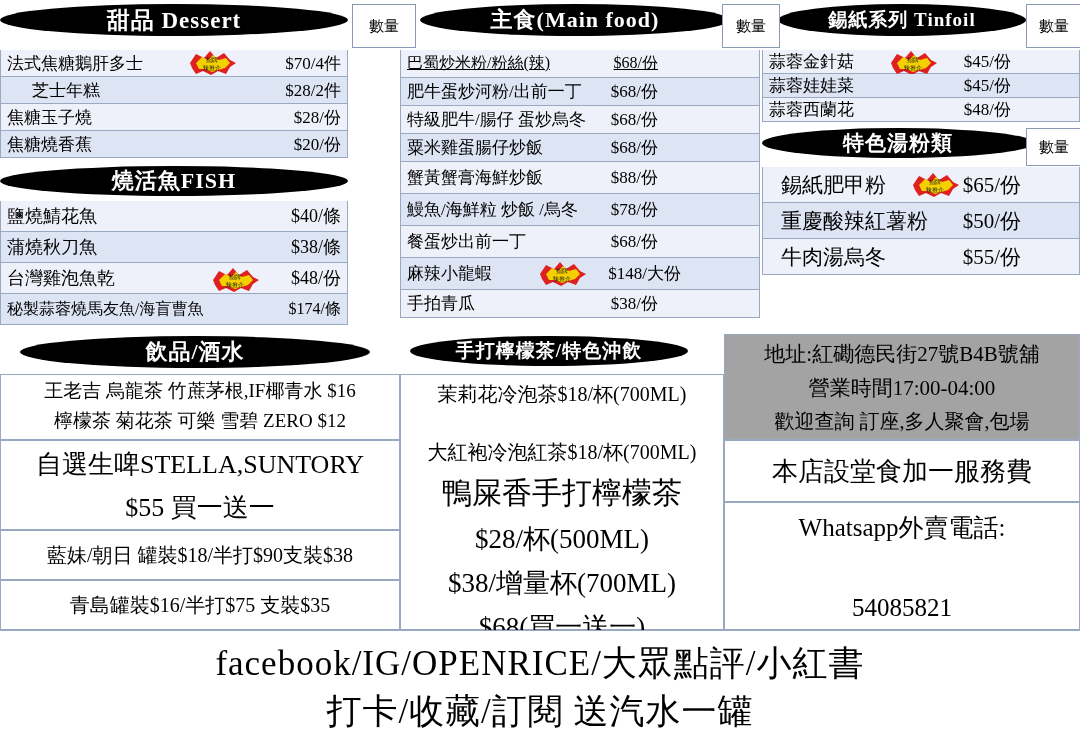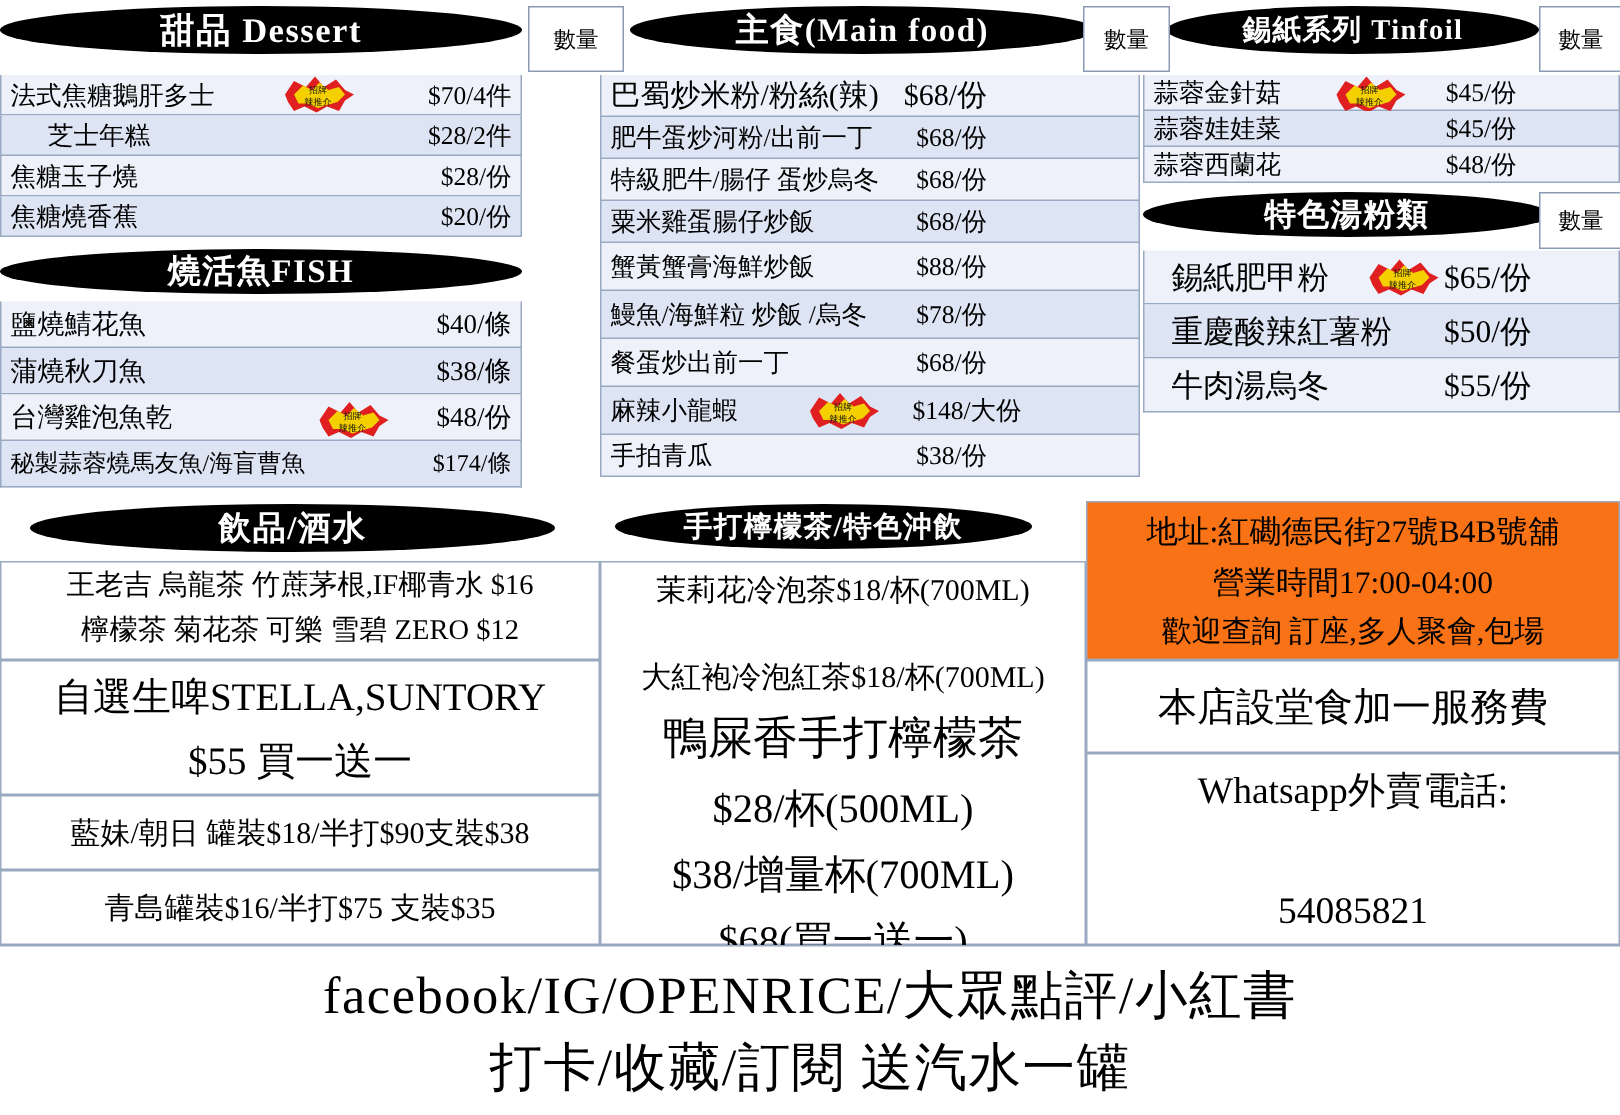--- a/index.html
+++ b/index.html
@@ -169,21 +169,21 @@
     <div class="row zebra-b" style="height:31px;font-size:16px;">
       <span class="nm">秘製蒜蓉燒馬友魚/海盲曹魚</span>
       <span class="pr">$174/條</span>
     </div>
   </div>
 
   <div class="col" style="left:420px; top:4px; width:310px;">
     <div class="pill" style="width:310px;height:32px;font-size:22px;">主食(Main food)</div>
   </div>
   <div class="col" style="left:400px; top:50px; width:360px;">
-    <div class="row zebra-a" style="height:28px;font-size:20px;">
+    <div class="row zebra-a" style="height:28px;font-size:16px;text-decoration:underline;">
       <span class="nm">巴蜀炒米粉/粉絲(辣)</span>
       <span class="pr" style="margin-right:95px;">$68/份</span>
     </div>
     <div class="row zebra-b" style="height:28px;font-size:17px;">
       <span class="nm">肥牛蛋炒河粉/出前一丁</span>
       <span class="pr" style="margin-right:95px;">$68/份</span>
     </div>
     <div class="row zebra-a" style="height:28px;font-size:17px;">
       <span class="nm">特級肥牛/腸仔 蛋炒烏冬</span>
       <span class="pr" style="margin-right:95px;">$68/份</span>
@@ -307,21 +307,21 @@
 
   <div class="box" style="left:400px; top:374px; width:324px; height:256px; background:#fff;">
     <div style="font-size:20px;line-height:30px;margin-top:4px;">茉莉花冷泡茶$18/杯(700ML)</div>
     <div style="font-size:20px;line-height:30px;margin-top:28px;">大紅袍冷泡紅茶$18/杯(700ML)</div>
     <div style="font-size:30px;line-height:48px;margin-top:2px;">鴨屎香手打檸檬茶</div>
     <div style="font-size:27px;line-height:44px;">$28/杯(500ML)</div>
     <div style="font-size:27px;line-height:44px;">$38/增量杯(700ML)</div>
     <div style="font-size:27px;line-height:44px;">$68(買一送一)</div>
   </div>
 
-  <div class="box" style="left:724px; top:334px; width:356px; height:106px; background:#f97316;">
+  <div class="box" style="left:724px; top:334px; width:356px; height:106px; background:#a3a3a3;">
     <div style="font-size:21px;line-height:34px;margin-top:2px;">地址:紅磡德民街27號B4B號舖</div>
     <div style="font-size:21px;line-height:34px;">營業時間17:00-04:00</div>
     <div style="font-size:20px;line-height:32px;">歡迎查詢 訂座,多人聚會,包場</div>
   </div>
 
   <div class="box" style="left:724px; top:440px; width:356px; height:62px; background:#fff; display:flex; align-items:center; justify-content:center;">
     <div style="font-size:26px;">本店設堂食加一服務費</div>
   </div>
 
   <div class="box" style="left:724px; top:502px; width:356px; height:128px; background:#fff; display:flex; flex-direction:column; align-items:center; justify-content:center;gap:39px;">

